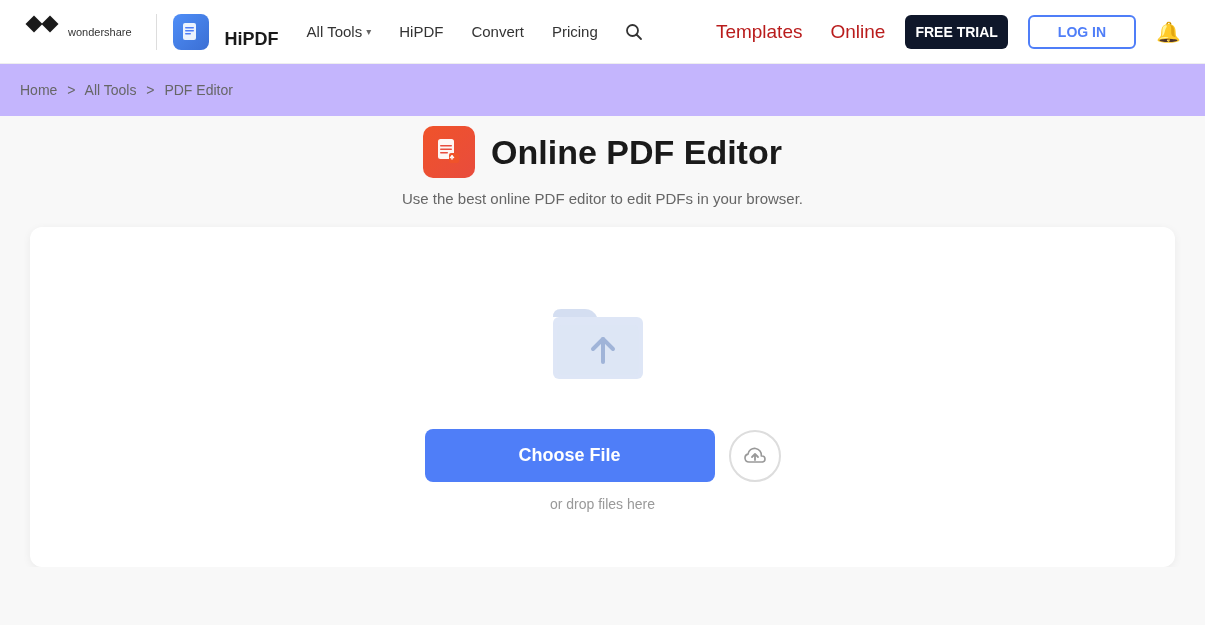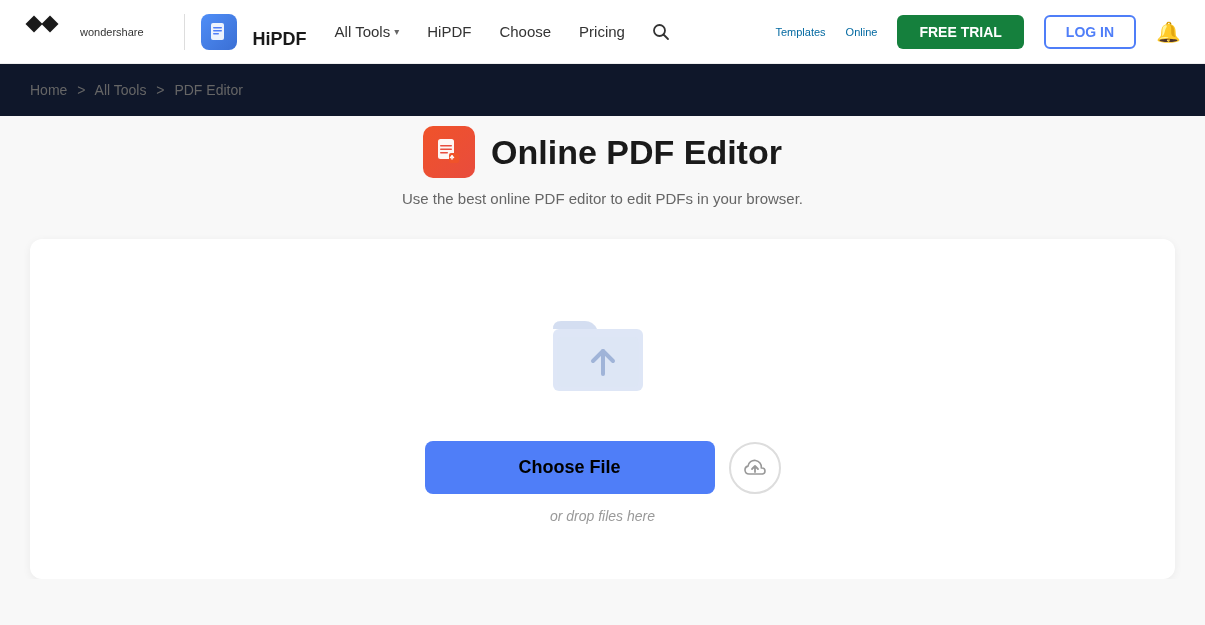--- a/index.html
+++ b/index.html
@@ -11,22 +11,22 @@
       align-items: center;
       background: #fff;
       height: 64px;
       padding: 0 24px;
       border-bottom: 1px solid #eee;
       gap: 0;
     }
     .navbar-logo {
       display: flex;
       align-items: center;
-      gap: 20px;
-      margin-right: 24px;
+      gap: 8px;
+      margin-right: 8px;
     }
     .ws-logo-text {
       font-size: 11px;
       color: #333;
       font-weight: 500;
     }
     .navbar-divider {
       width: 1px;
       height: 36px;
       background: #ddd;
@@ -77,56 +77,57 @@
       border-radius: 50%;
       margin-left: 4px;
     }
     .nav-right {
       margin-left: auto;
       display: flex;
       align-items: center;
       gap: 20px;
     }
     .nav-right-link {
-      font-size: 11px;
-      color: #0369a1;
-      cursor: pointer;
+      font-size: 19px;
+      color: #b91c1c;
+      cursor: pointer;
+      margin-left: 8px;
     }
     .btn-free-trial {
-      background: #15803d;
+      background: #0f172a;
       color: white;
       border: none;
-      padding: 9px 22px;
+      padding: 9px 10px;
       border-radius: 6px;
       font-size: 14px;
       font-weight: 600;
       cursor: pointer;
     }
     .btn-login {
       background: white;
       color: #4f7ef8;
       border: 2px solid #4f7ef8;
-      padding: 7px 20px;
+      padding: 7px 28px;
       border-radius: 6px;
       font-size: 14px;
       font-weight: 600;
       cursor: pointer;
     }
     .bell-icon {
       font-size: 20px;
       color: #333;
       cursor: pointer;
     }
 
     
     .breadcrumb {
-      padding: 18px 30px;
+      padding: 18px 20px;
       font-size: 14px;
       color: #666;
-      background: #0f172a;
+      background: #c4b5fd;
     }
     .breadcrumb a { color: #666; text-decoration: none; }
     .breadcrumb .sep { margin: 0 6px; }
 
     
     .main-content {
       display: flex;
       flex-direction: column;
       align-items: center;
       padding: 10px 30px 0;
@@ -148,21 +149,21 @@
       font-size: 22px;
     }
     .page-title {
       font-size: 34px;
       font-weight: 700;
       color: #1a1a1a;
     }
     .page-subtitle {
       font-size: 15px;
       color: #666;
-      margin-bottom: 32px;
+      margin-bottom: 20px;
     }
 
     
     .upload-container {
       width: 1155px;
       max-width: 100%;
       background: white;
       border-radius: 12px;
       padding: 60px 30px 40px;
       display: flex;
@@ -179,21 +180,21 @@
     }
     
     .upload-actions {
       display: flex;
       align-items: center;
       gap: 14px;
       margin-bottom: 14px;
     }
     .btn-choose-file {
       background: #4f7ef8;
-      color: #000000;
+      color: #ffffff;
       border: none;
       padding: 16px 60px;
       border-radius: 8px;
       font-size: 18px;
       font-weight: 600;
       cursor: pointer;
       min-width: 290px;
     }
     .btn-cloud-upload {
       width: 52px; height: 52px;
@@ -203,21 +204,20 @@
       display: flex;
       align-items: center;
       justify-content: center;
       cursor: pointer;
       color: #888;
       font-size: 20px;
     }
     .drop-hint {
       font-size: 14px;
       color: #999;
-      font-style: italic;
     }
 
     
     .ws-svg-logo {
       width: 36px; height: 36px;
     }
   </style>
 </head>
 <body>
 
@@ -246,21 +246,21 @@
 
   <div class="nav-links">
     <div class="nav-link">
       <span>All Tools</span>
       <span class="chevron">▾</span>
     </div>
     <div class="nav-link">
       <span>HiPDF</span>
     </div>
     <div class="nav-link">
-      <span>Choose</span>
+      <span>Convert</span>
     </div>
     <div class="nav-link">
       <span>Pricing</span>
     </div>
     <div class="nav-search">
       <svg width="18" height="18" viewBox="0 0 18 18">
         <circle cx="7.5" cy="7.5" r="5.5" stroke="#333" stroke-width="1.8" fill="none"></circle>
         <line x1="11.5" y1="11.5" x2="16" y2="16" stroke="#333" stroke-width="1.8" stroke-linecap="round"></line>
       </svg>
     </div>

